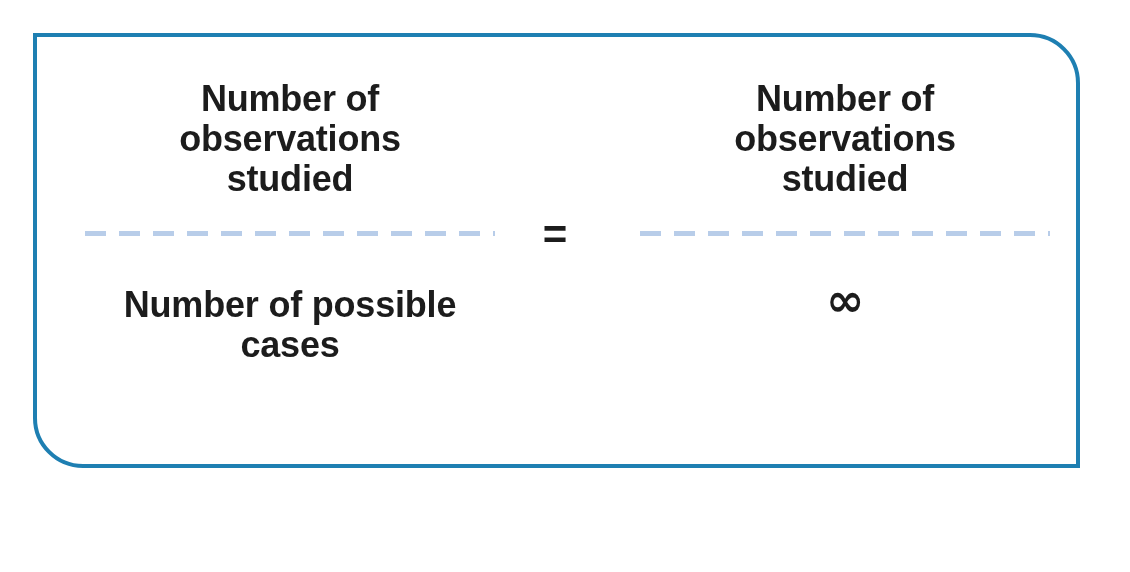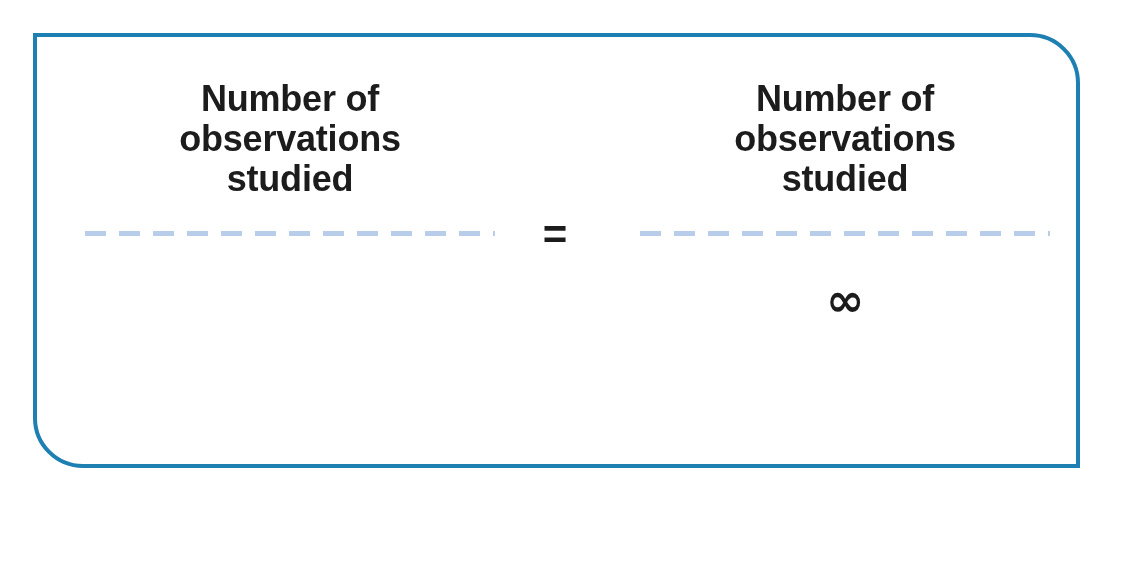--- a/index.html
+++ b/index.html
@@ -104,20 +104,22 @@
 <div class="stage">
 
   <div class="diagram-box">
     <div class="box-content">
 
       <div class="fraction fraction--left">
         <div class="numerator">Number of
 observations
 studied</div>
         <div class="dash-line"></div>
+        <div class="denominator">Number of possible
+cases</div>
       </div>
 
       <div class="equals">=</div>
 
       <div class="fraction fraction--right">
         <div class="numerator">Number of
 observations
 studied</div>
         <div class="dash-line"></div>
         <div class="denominator denominator--infinity">∞</div>

